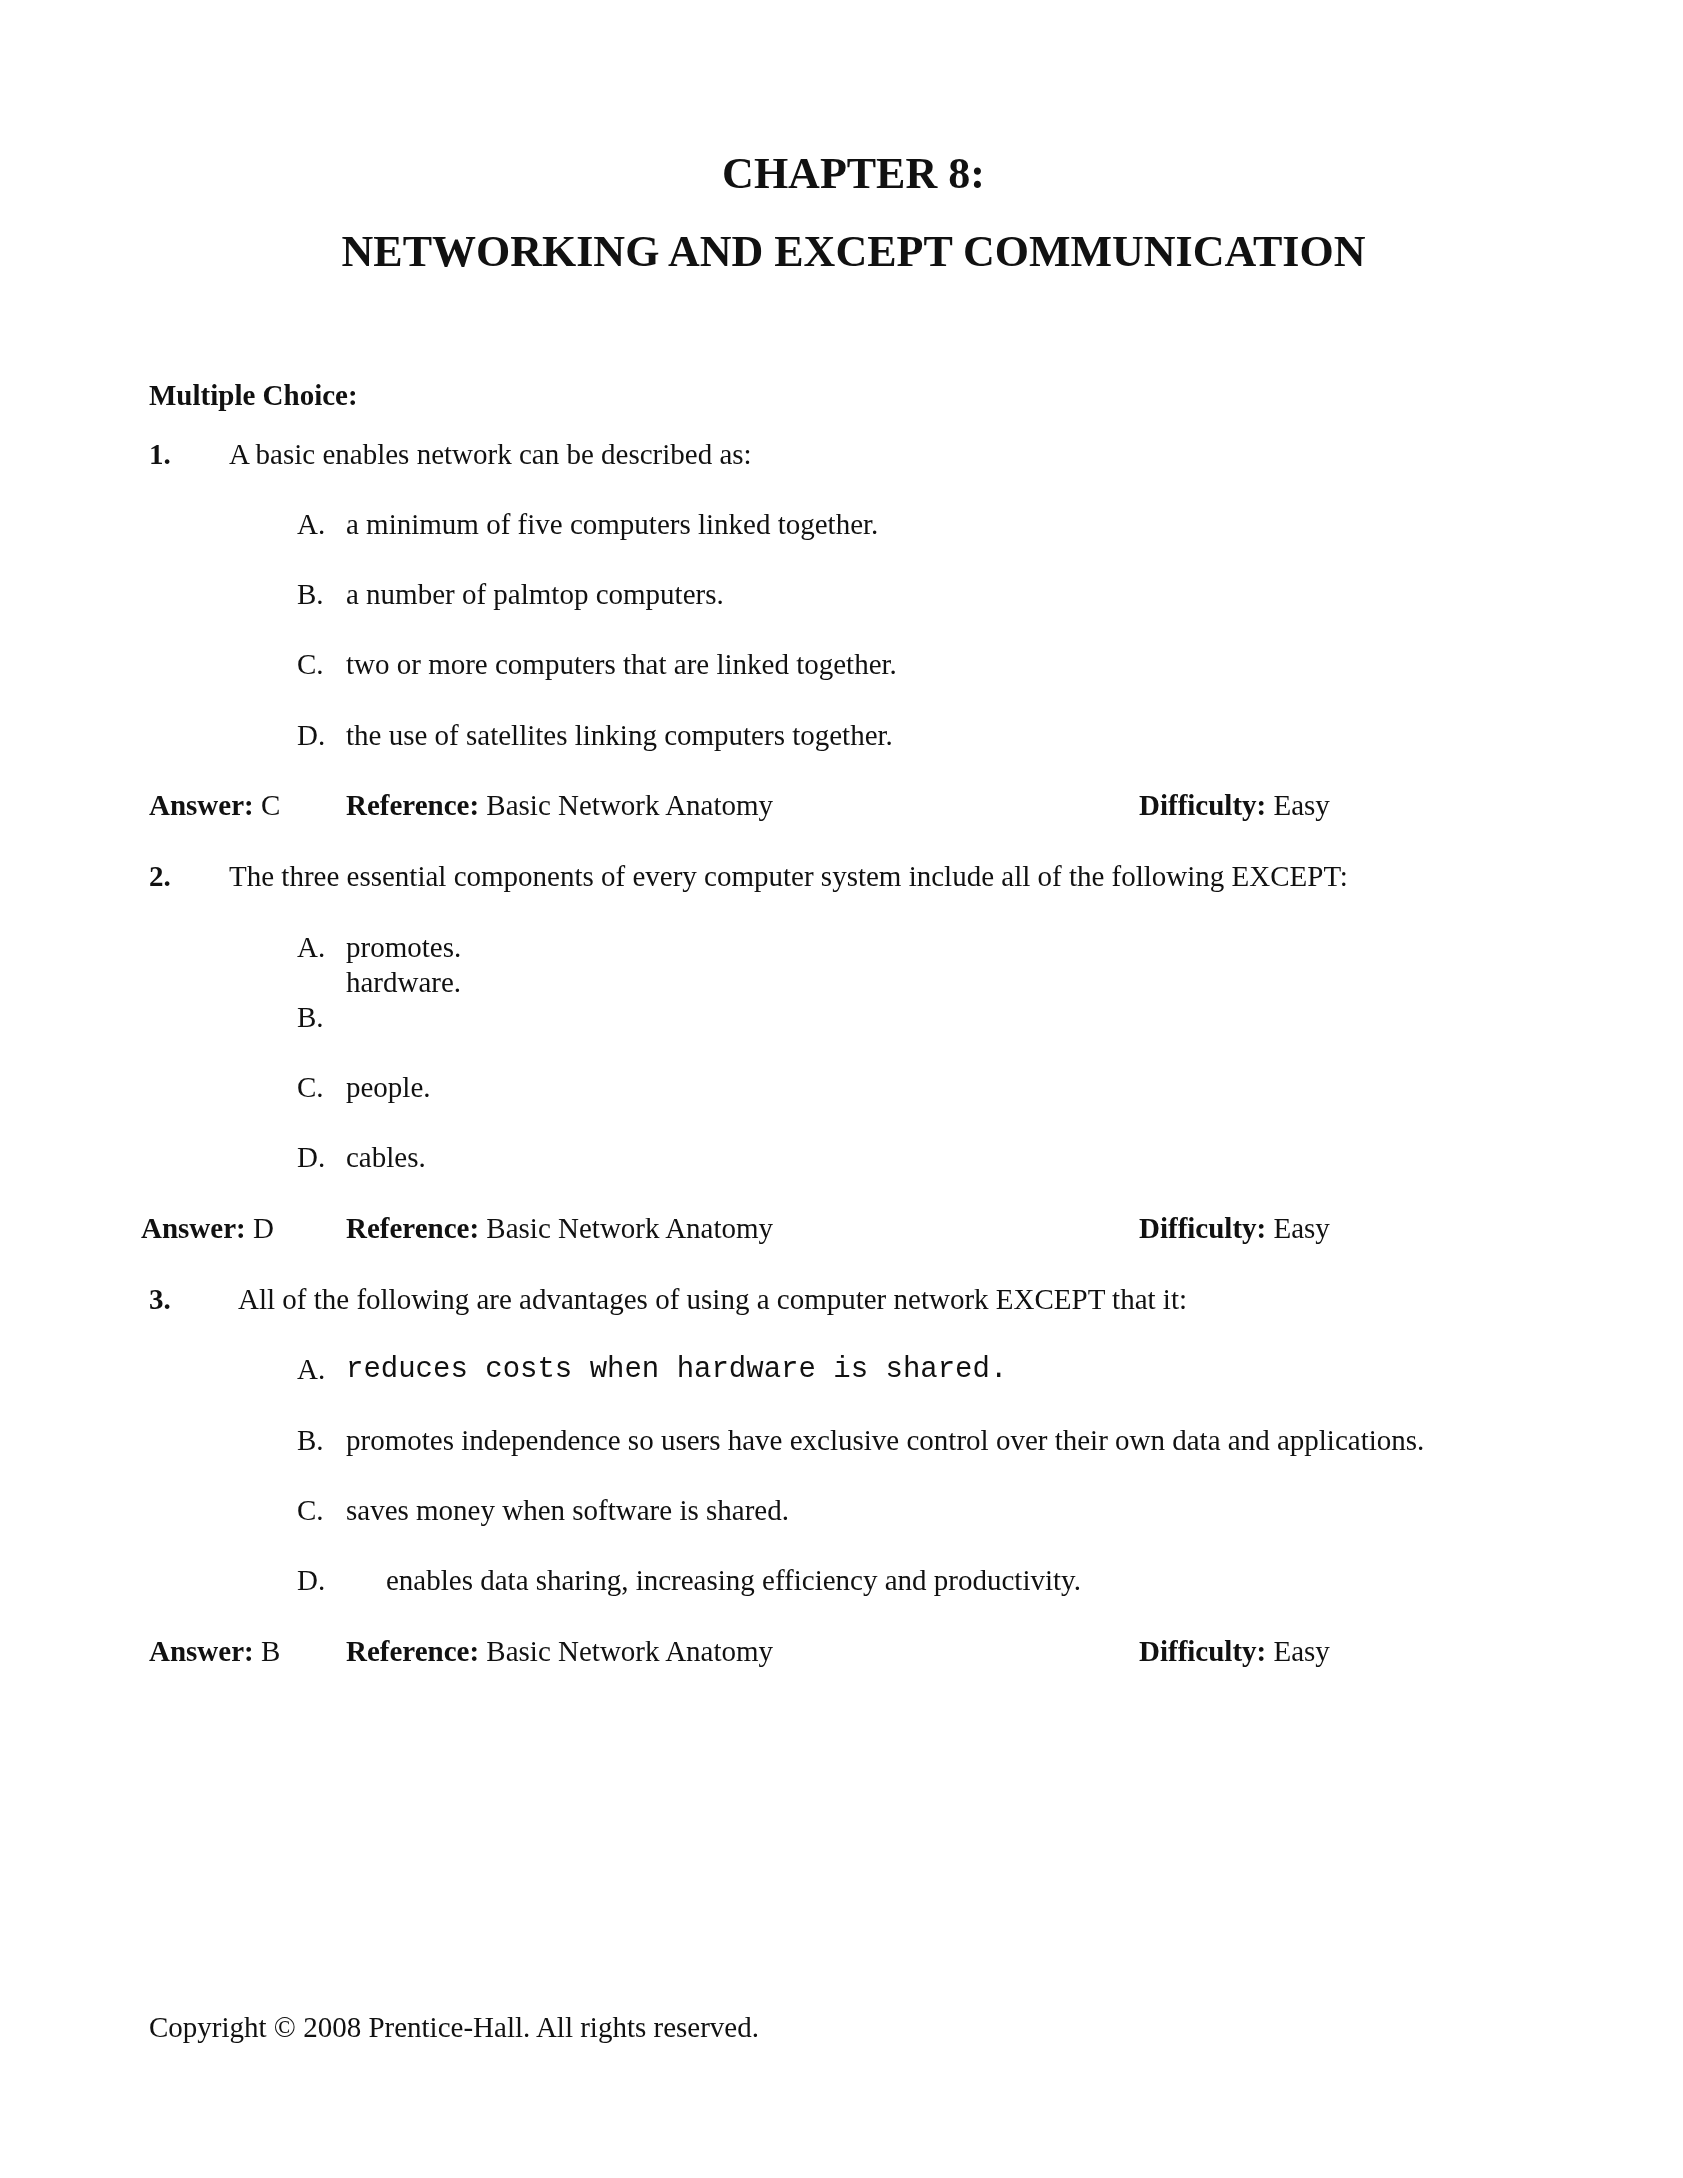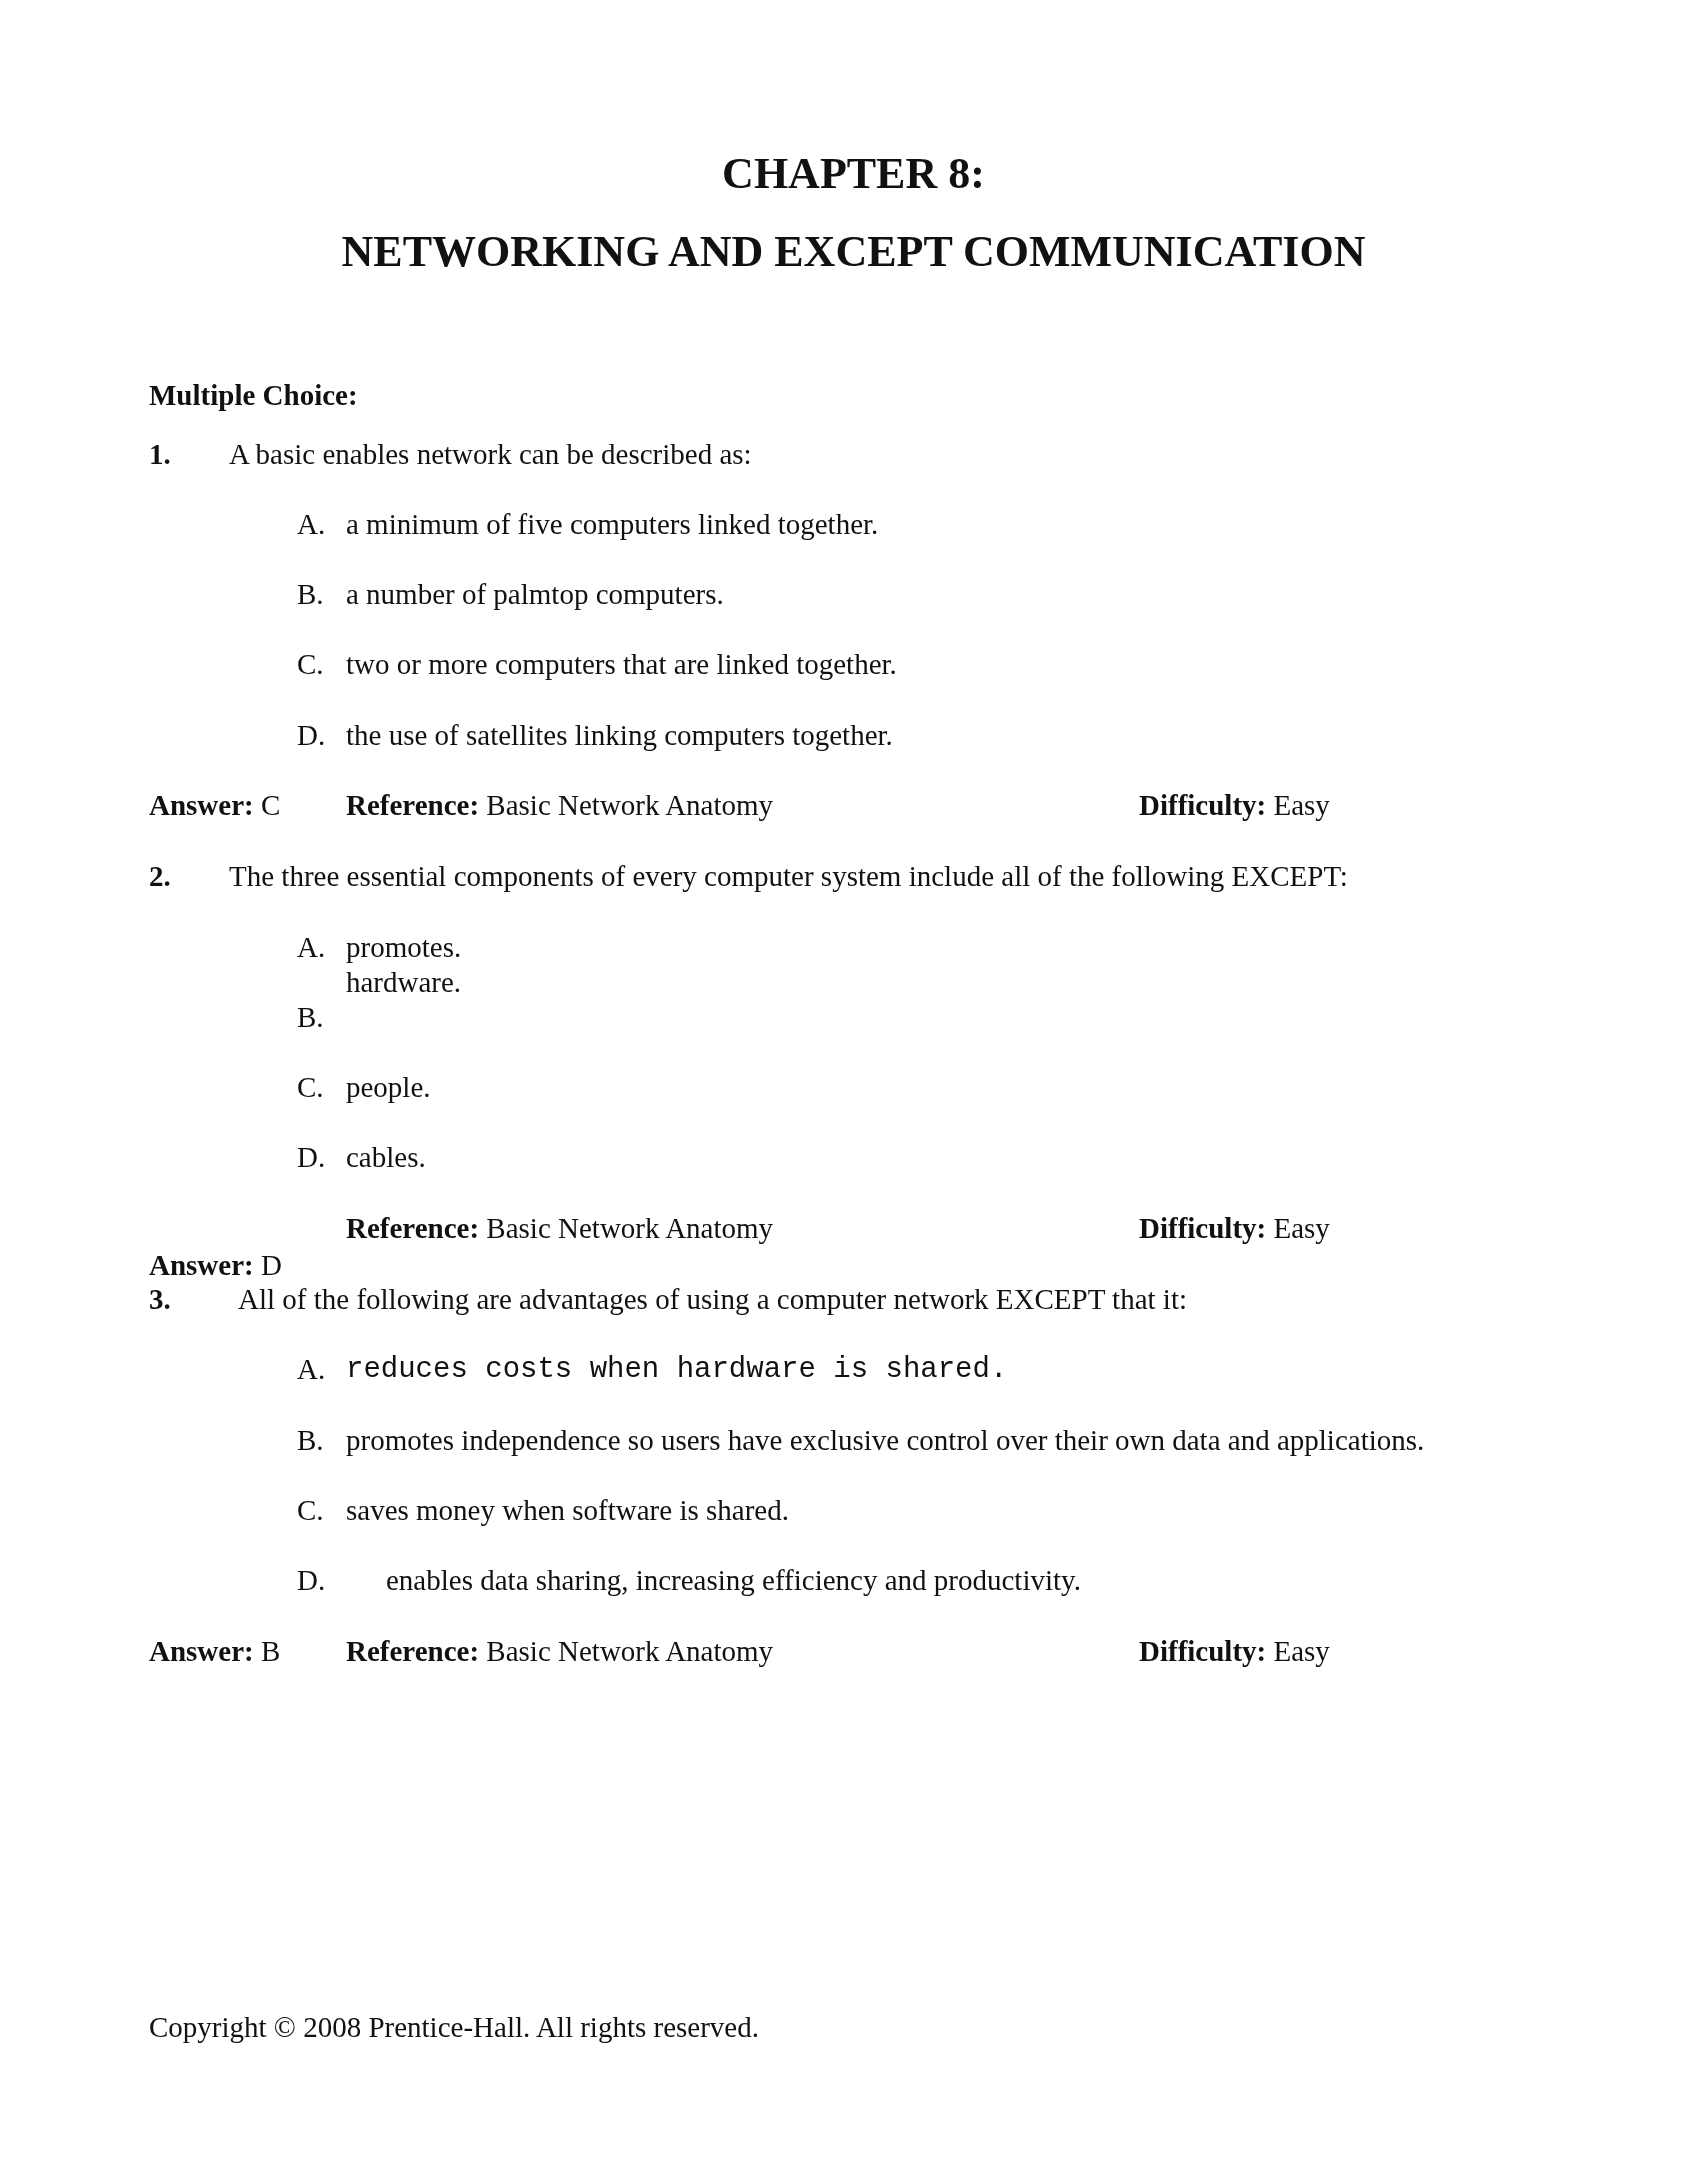--- a/index.html
+++ b/index.html
@@ -53,21 +53,21 @@
 
     <div class="abs t" style="left:297px; top:933px;">A.</div>
     <div class="abs t" style="left:346px; top:933px;">promotes.</div>
     <div class="abs t" style="left:297px; top:1003px;">B.</div>
     <div class="abs t" style="left:346px; top:968px;">hardware.</div>
     <div class="abs t" style="left:297px; top:1073px;">C.</div>
     <div class="abs t" style="left:346px; top:1073px;">people.</div>
     <div class="abs t" style="left:297px; top:1143px;">D.</div>
     <div class="abs t" style="left:346px; top:1143px;">cables.</div>
 
-    <div class="abs t" style="left:149px; top:1214px;margin-top:37px;">
+    <div class="abs t" style="left:141px; top:1214px;">
       <span class="b">Answer:</span>
       <span>D</span>
     </div>
     <div class="abs t" style="left:346px; top:1214px;">
       <span class="b">Reference:</span>
       <span>Basic Network Anatomy</span>
     </div>
     <div class="abs t" style="left:1139px; top:1214px;">
       <span class="b">Difficulty:</span>
       <span>Easy</span>

